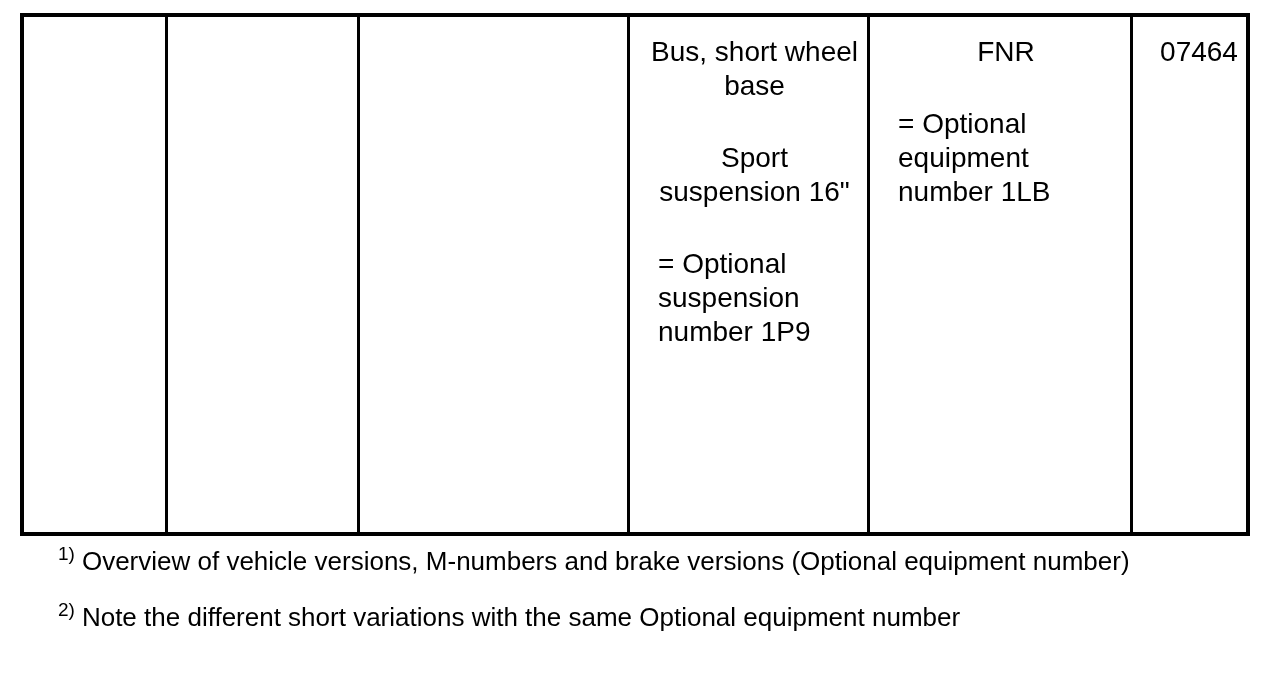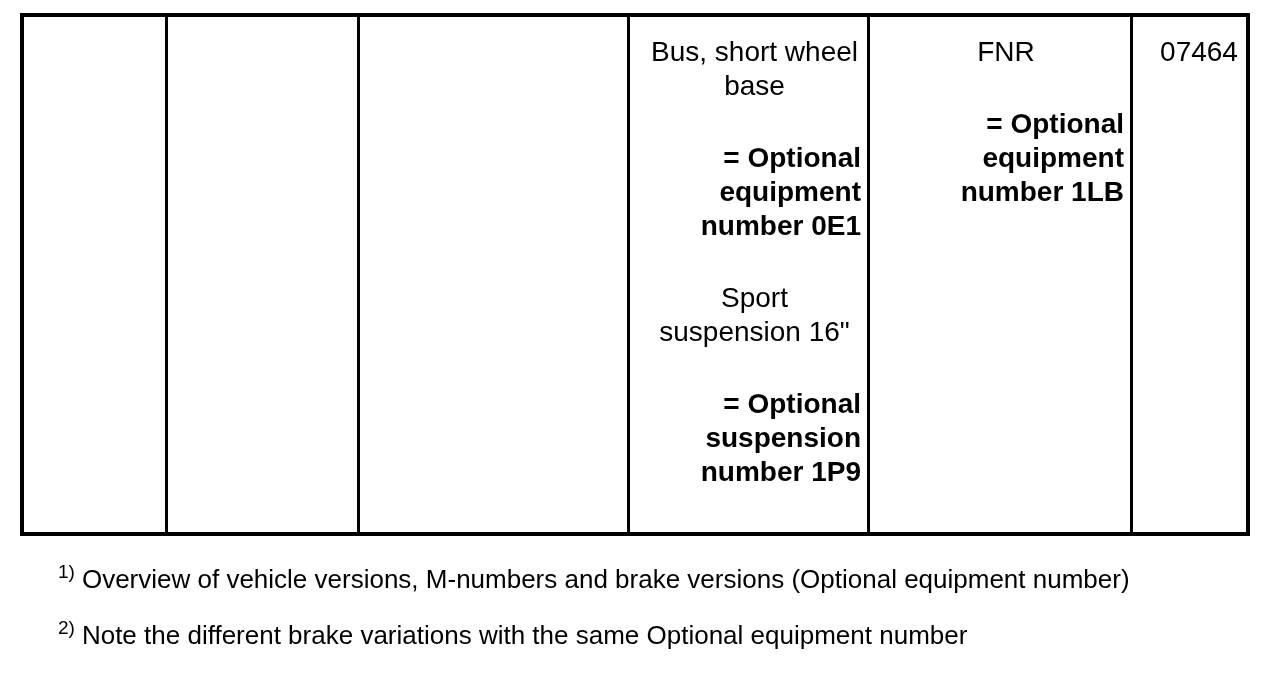--- a/index.html
+++ b/index.html
@@ -45,25 +45,25 @@
   .c2 { width: 192px; }
   .c3 { width: 270px; }
   .c4 { width: 240px; }
   .c5 { width: 263px; }
   .c6 { width: 120px; }
   .grid-cell p {
     margin: 0 0 38px 12px;
   }
   .grid-cell p:last-child { margin-bottom: 0; }
   .p-center { text-align: center; }
-  .p-left   { text-align: right; padding-left: 10px; font-weight: bold; }
+  .p-left   { text-align: left; padding-left: 10px; }
   .footnotes {
     position: absolute;
     left: 58px;
-    top: 555px;
+    top: 537px;
     width: 1180px;
     font-size: 26px;
     line-height: 34px;
   }
   .footnote {
     margin: 0 0 15px 0;
     white-space: nowrap;
   }
   .footnote .marker {
     font-size: 19px;
@@ -79,34 +79,33 @@
   <div class="grid-table">
 
     <div class="grid-cell c1"></div>
 
     <div class="grid-cell c2"></div>
 
     <div class="grid-cell c3"></div>
 
     <div class="grid-cell c4">
       <p class="p-center">Bus, short wheel base</p>
-      <p class="p-left">= Optional equipment number 0E1</p>
       <p class="p-center">Sport suspension 16"</p>
       <p class="p-left">= Optional suspension number 1P9</p>
     </div>
 
     <div class="grid-cell c5">
       <p class="p-center">FNR</p>
       <p class="p-left">= Optional equipment number 1LB</p>
     </div>
 
     <div class="grid-cell c6">
       <p class="p-center">07464</p>
     </div>
 
   </div>
 
   <div class="footnotes">
     <p class="footnote"><sup class="marker">1)</sup><span>Overview of vehicle versions, M-numbers and brake versions (Optional equipment number)</span></p>
-    <p class="footnote"><sup class="marker">2)</sup><span>Note the different brake variations with the same Optional equipment number</span></p>
+    <p class="footnote"><sup class="marker">2)</sup><span>Note the different short variations with the same Optional equipment number</span></p>
   </div>
 
 </div>
 
 </body></html>

